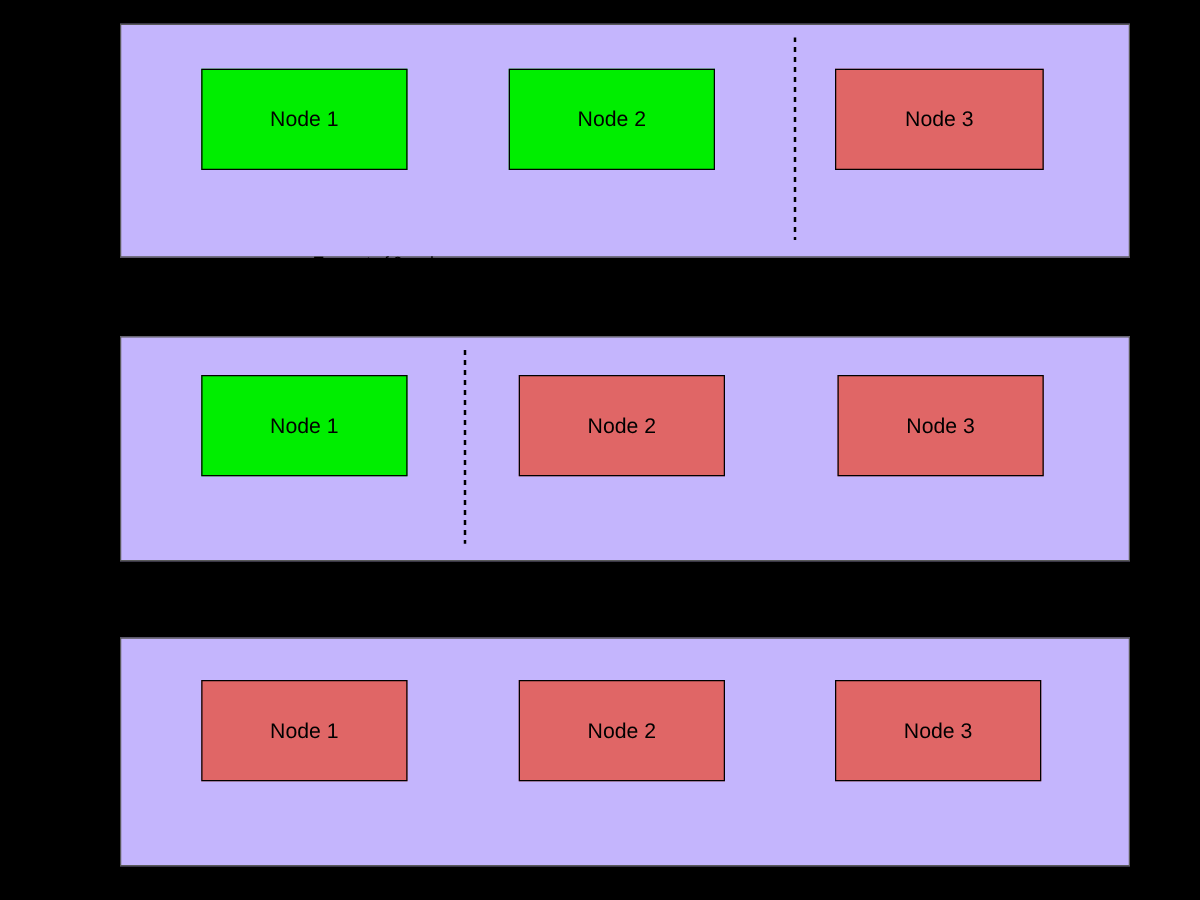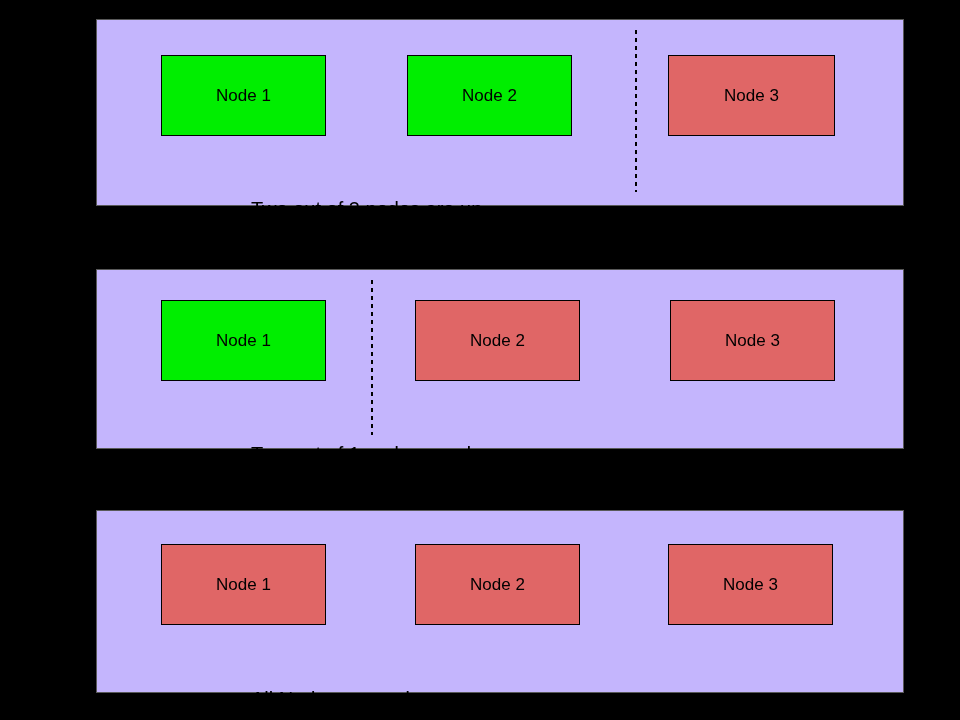--- a/index.html
+++ b/index.html
@@ -49,21 +49,21 @@
       #000000 0px, #000000 4px,
       transparent 4px, transparent 8px
     );
   }
 
   .caption {
     position: absolute;
     left: 154px;
     width: 500px;
     text-align: left;
-    font-size: 20px;
+    font-size: 13px;
     line-height: 23px;
     white-space: pre;
   }
 </style>
 </head>
 <body style="background: rgb(0, 0, 0);">
 
 <div class="panel panel-1">
   <div class="node node--up" style="left:64px; top:35px;">
     <span>Node 1</span>

